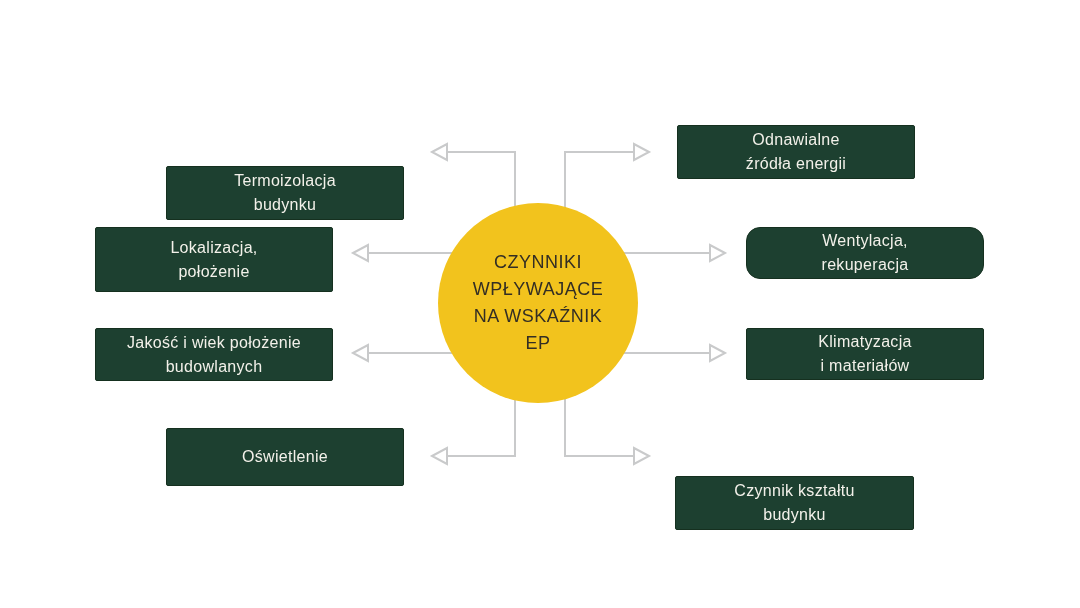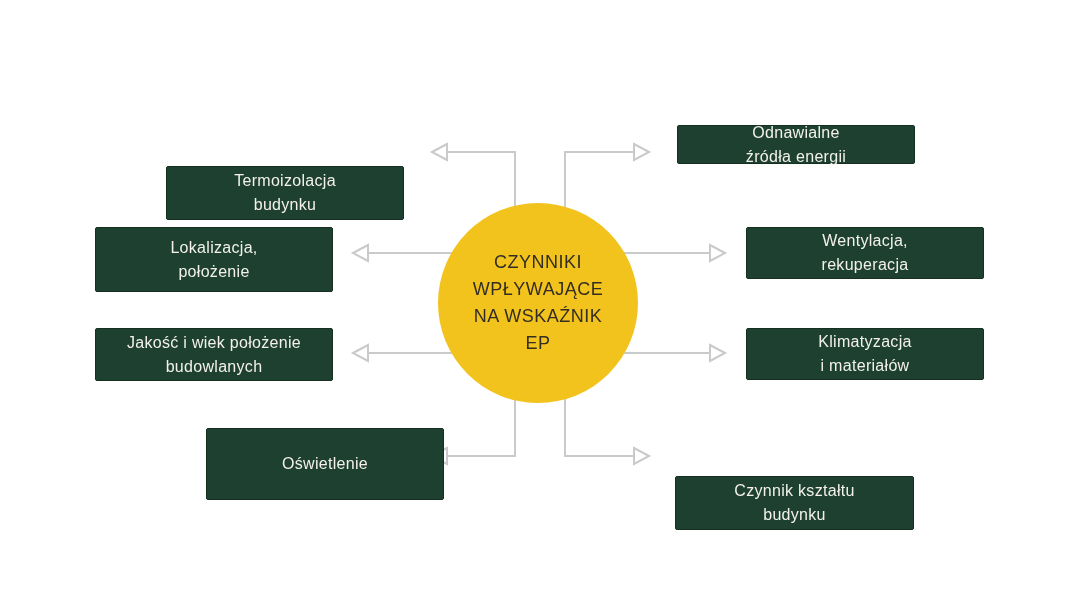--- a/index.html
+++ b/index.html
@@ -40,23 +40,23 @@
     border-radius: 2px;
     color: var(--box-text, #f3f1ea);
     font-size: 16px;
     line-height: 24px;
     letter-spacing: 0.3px;
     white-space: pre-line;
   }
   .b-l1 { left: 166px; top: 125px; width: 238px; height: 54px; margin-top: 41px; }
   .b-l2 { left:  95px; top: 227px; width: 238px; height: 65px; }
   .b-l3 { left:  95px; top: 328px; width: 238px; height: 53px; }
-  .b-l4 { left: 166px; top: 428px; width: 238px; height: 72px; margin-left: 40px; }
-  .b-r1 { left: 677px; top: 125px; width: 238px; height: 39px; }
-  .b-r2 { left: 746px; top: 227px; width: 238px; height: 52px; }
+  .b-l4 { left: 166px; top: 428px; width: 238px; height: 58px; }
+  .b-r1 { left: 677px; top: 125px; width: 238px; height: 54px; }
+  .b-r2 { left: 746px; top: 227px; width: 238px; height: 52px; border-radius: 14px; }
   .b-r3 { left: 746px; top: 328px; width: 238px; height: 52px; }
   .b-r4 { left: 675px; top: 428px; width: 239px; height: 54px; margin-top: 48px; }
   .center-circle {
     position: absolute;
     z-index: 3;
     left: 438px; top: 203px;
     width: 200px; height: 200px;
     border-radius: 50%;
     background: var(--circle-fill, #f2c31d);
     display: flex;

